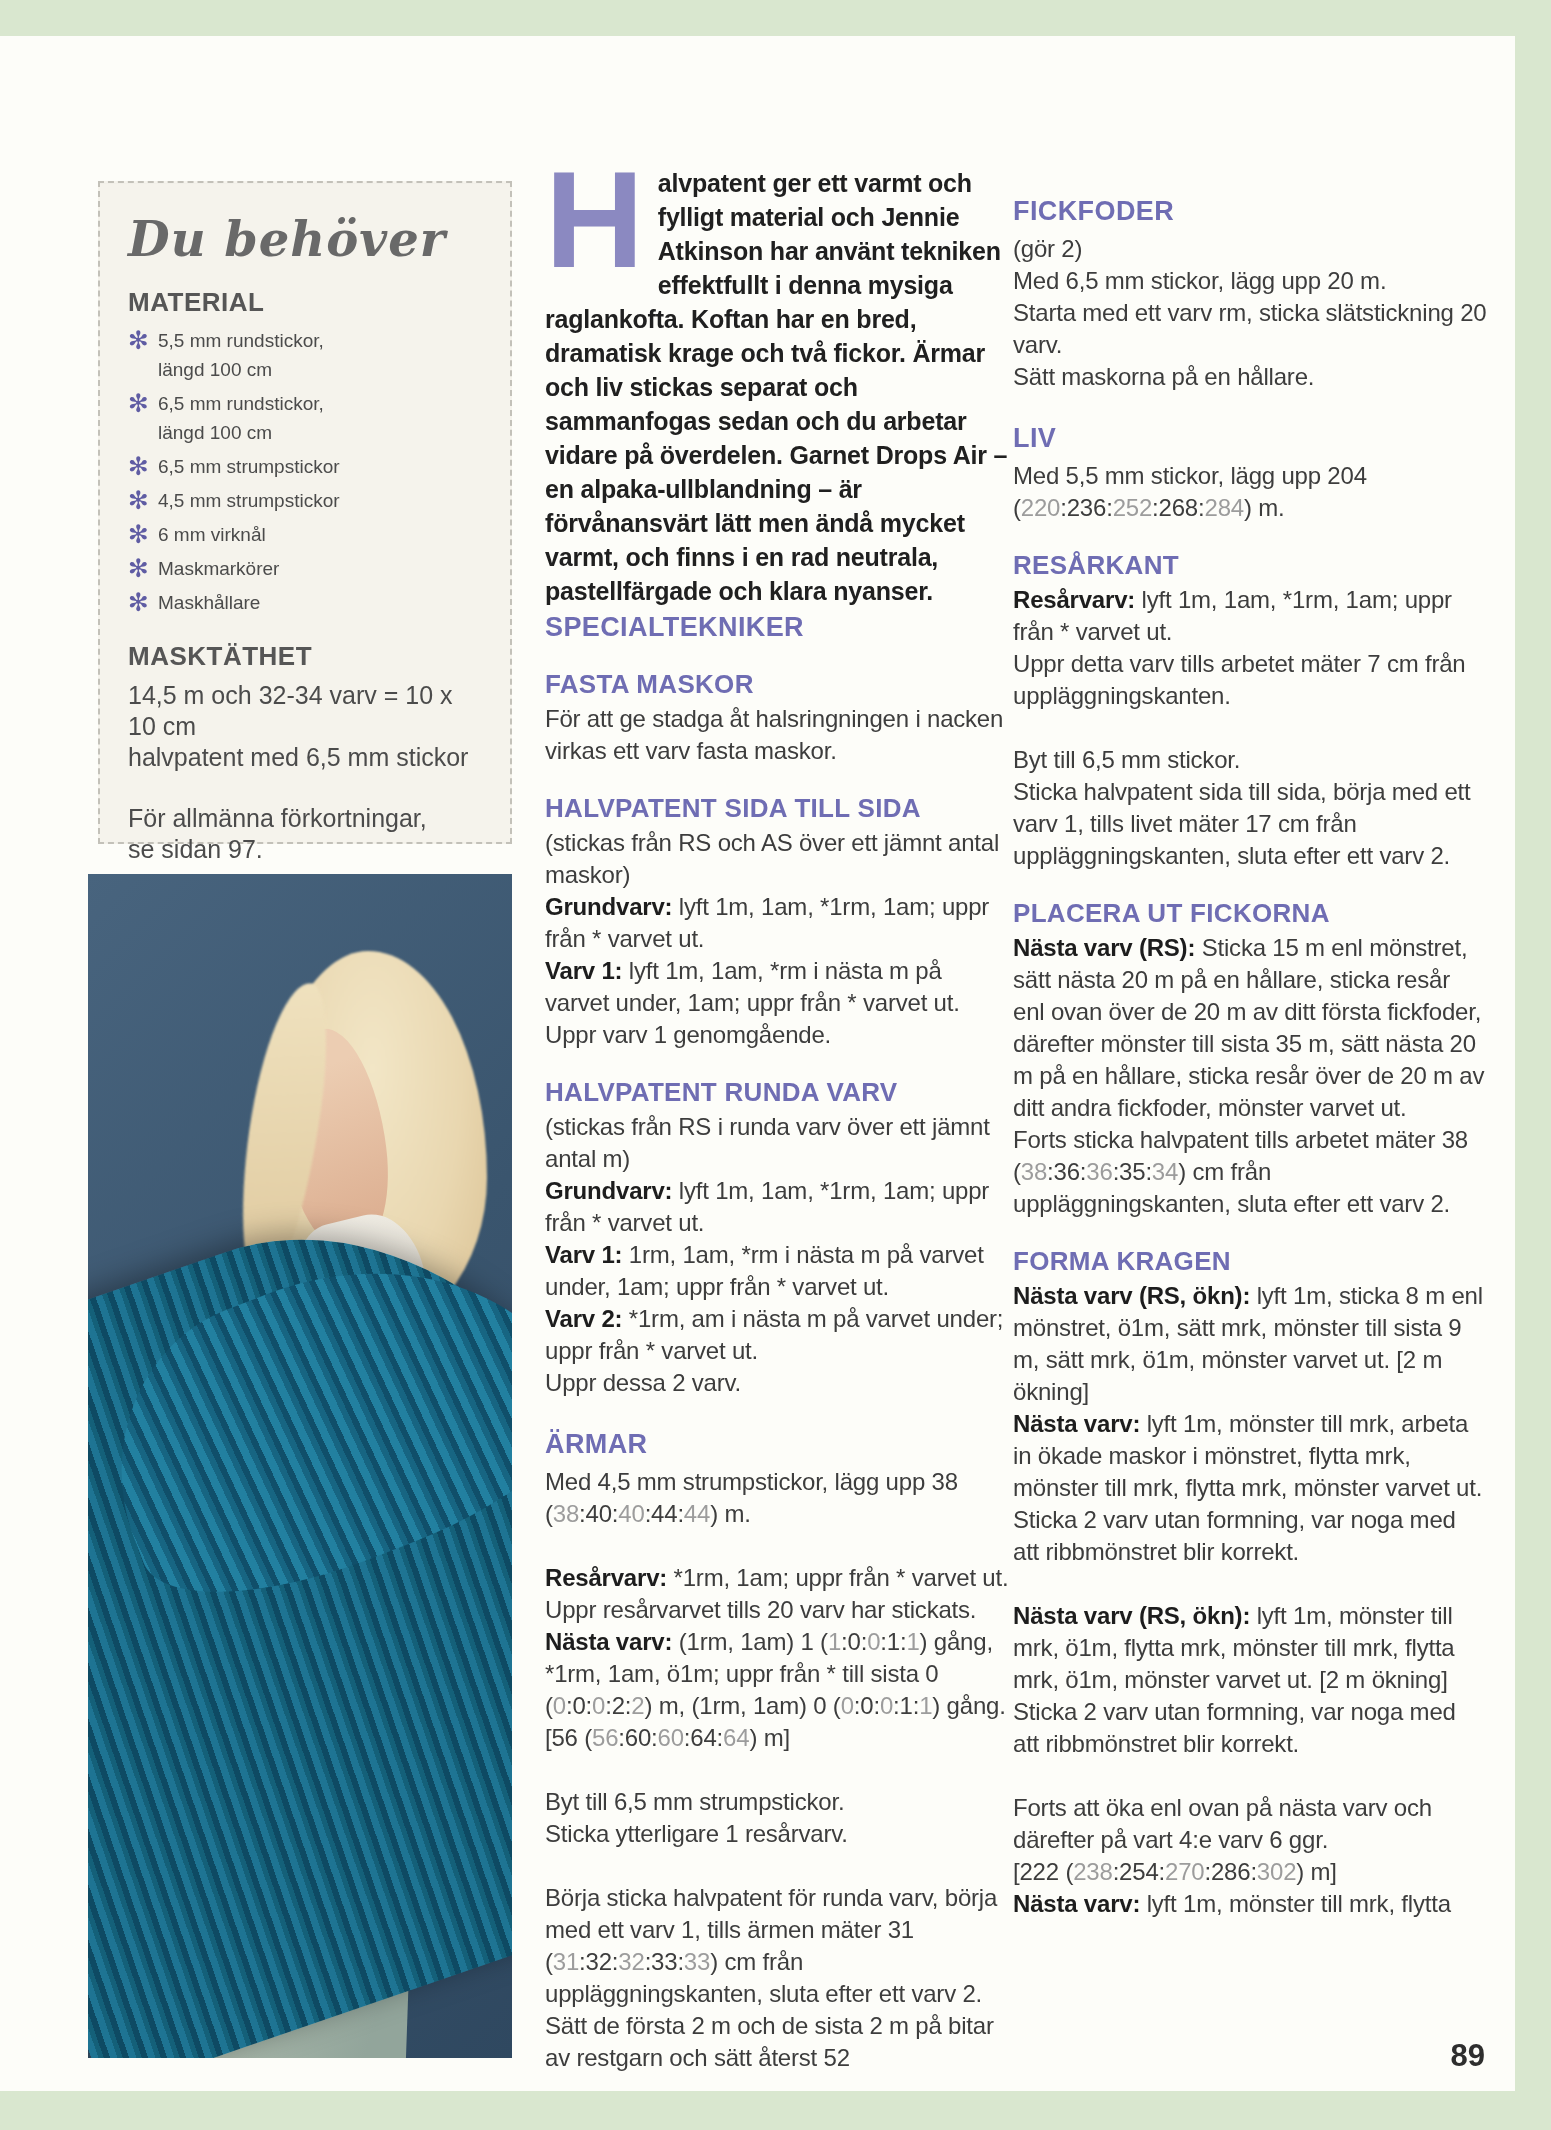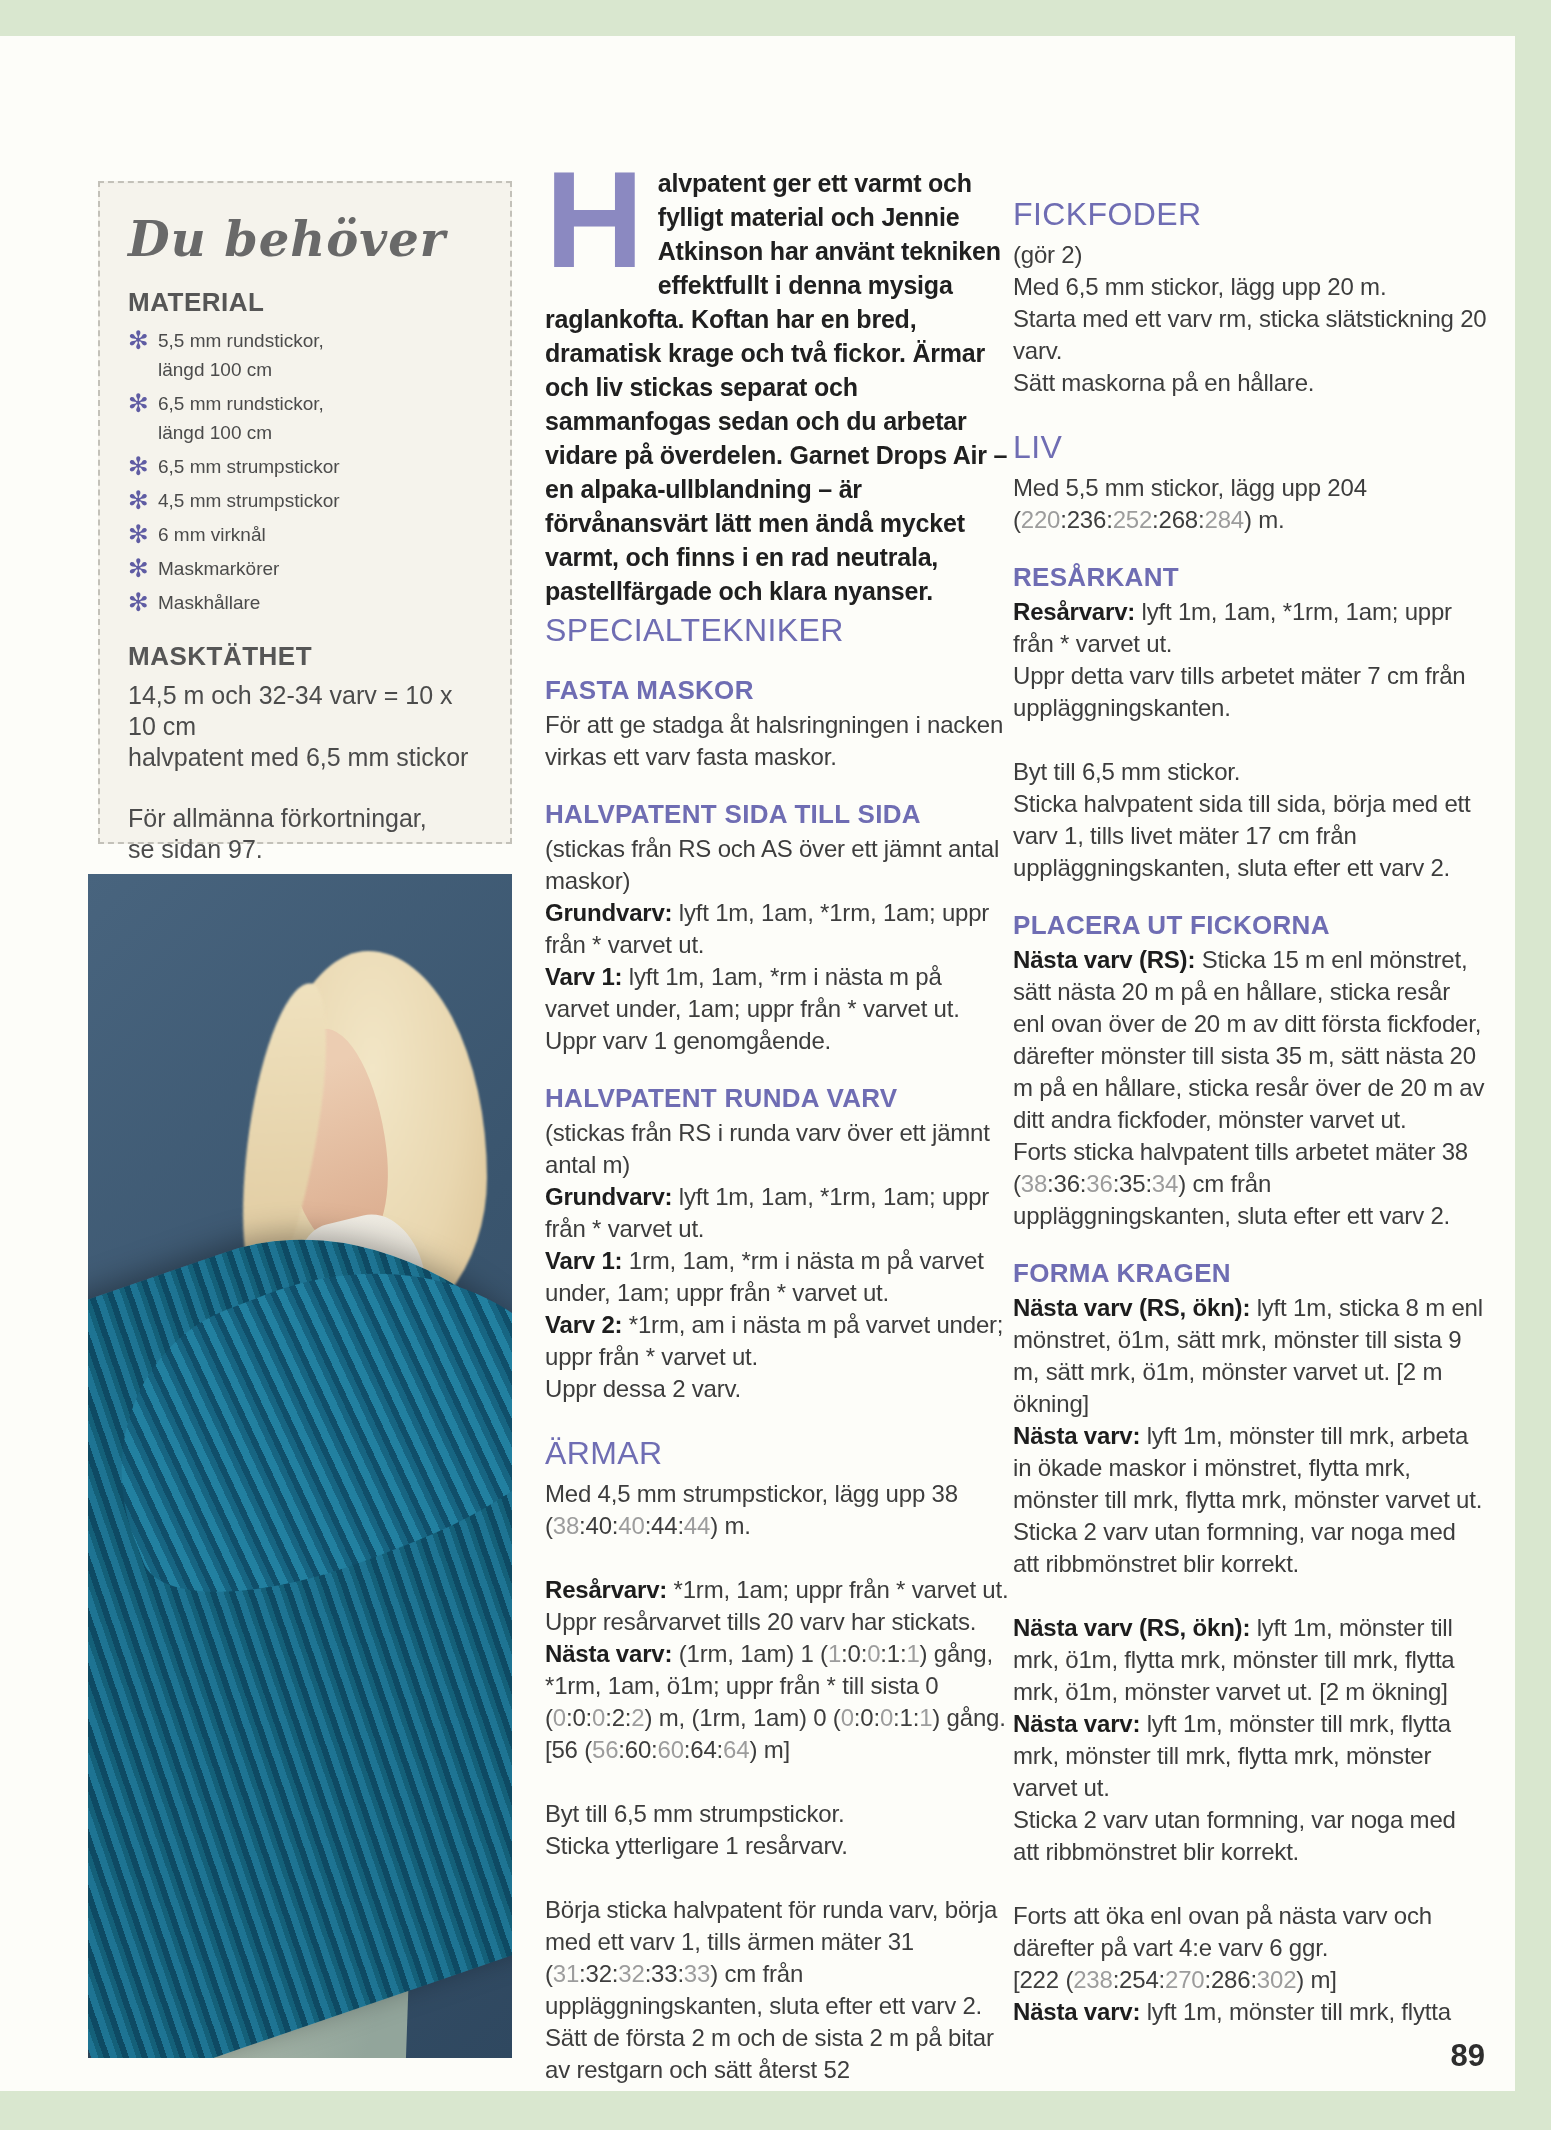--- a/index.html
+++ b/index.html
@@ -97,21 +97,21 @@
   .col{position:absolute;top:130px;}
   .col-mid{left:545px;width:464px;}
   .col-right{left:1013px;width:474px;}
   p.body{
     font-size:24px;line-height:32px;color:#3d3d3d;margin:0;
     letter-spacing:-.2px;
   }
   .bold{font-weight:700;color:#1d1d1d;}
   .gray{color:#9c9c9c;}
   .h1{
-    font-size:32px;font-weight:400;color:#6f6db3;
+    font-size:27px;font-weight:700;color:#6f6db3;
     margin:30px 0 6px 0;letter-spacing:.4px;
   }
   .h3{
     font-size:26px;font-weight:800;color:#6f6db3;
     margin:26px 0 3px 0;letter-spacing:.3px;
   }
   .gap{height:32px;}
   .col-mid .h1:first-child{margin-top:0;}
   
   .intro{
@@ -235,21 +235,20 @@
         <p class="body"><span>Sticka halvpatent sida till sida, börja med ett varv 1, tills livet mäter 17 cm från uppläggningskanten, sluta efter ett varv 2.</span></p>
         <div class="h3">PLACERA UT FICKORNA</div>
         <p class="body"><span class="bold">Nästa varv (RS):</span><span> Sticka 15 m enl mönstret, sätt nästa 20 m på en hållare, sticka resår enl ovan över de 20 m av ditt första fickfoder, därefter mönster till sista 35 m, sätt nästa 20 m på en hållare, sticka resår över de 20 m av ditt andra fickfoder, mönster varvet ut.</span></p>
         <p class="body"><span>Forts sticka halvpatent tills arbetet mäter 38 (</span><span class="gray">38</span><span>:36:</span><span class="gray">36</span><span>:35:</span><span class="gray">34</span><span>) cm från uppläggningskanten, sluta efter ett varv 2.</span></p>
         <div class="h3">FORMA KRAGEN</div>
         <p class="body"><span class="bold">Nästa varv (RS, ökn):</span><span> lyft 1m, sticka 8 m enl mönstret, ö1m, sätt mrk, mönster till sista 9 m, sätt mrk, ö1m, mönster varvet ut. [2 m ökning]</span></p>
         <p class="body"><span class="bold">Nästa varv:</span><span> lyft 1m, mönster till mrk, arbeta in ökade maskor i mönstret, flytta mrk, mönster till mrk, flytta mrk, mönster varvet ut.</span></p>
         <p class="body"><span>Sticka 2 varv utan formning, var noga med att ribbmönstret blir korrekt.</span></p>
         <div class="gap"></div>
         <p class="body"><span class="bold">Nästa varv (RS, ökn):</span><span> lyft 1m, mönster till mrk, ö1m, flytta mrk, mönster till mrk, flytta mrk, ö1m, mönster varvet ut. [2 m ökning]</span></p>
-        <p class="body"><span class="bold">Nästa varv:</span><span> lyft 1m, mönster till mrk, flytta mrk, mönster till mrk, flytta mrk, mönster varvet ut.</span></p>
         <p class="body"><span>Sticka 2 varv utan formning, var noga med att ribbmönstret blir korrekt.</span></p>
         <div class="gap"></div>
         <p class="body"><span>Forts att öka enl ovan på nästa varv och därefter på vart 4:e varv 6 ggr.</span></p>
         <p class="body"><span> [222 (</span><span class="gray">238</span><span>:254:</span><span class="gray">270</span><span>:286:</span><span class="gray">302</span><span>) m]</span></p>
         <p class="body"><span class="bold">Nästa varv:</span><span> lyft 1m, mönster till mrk, flytta</span></p>
       </div>
   </div>
 
 </div>
 

